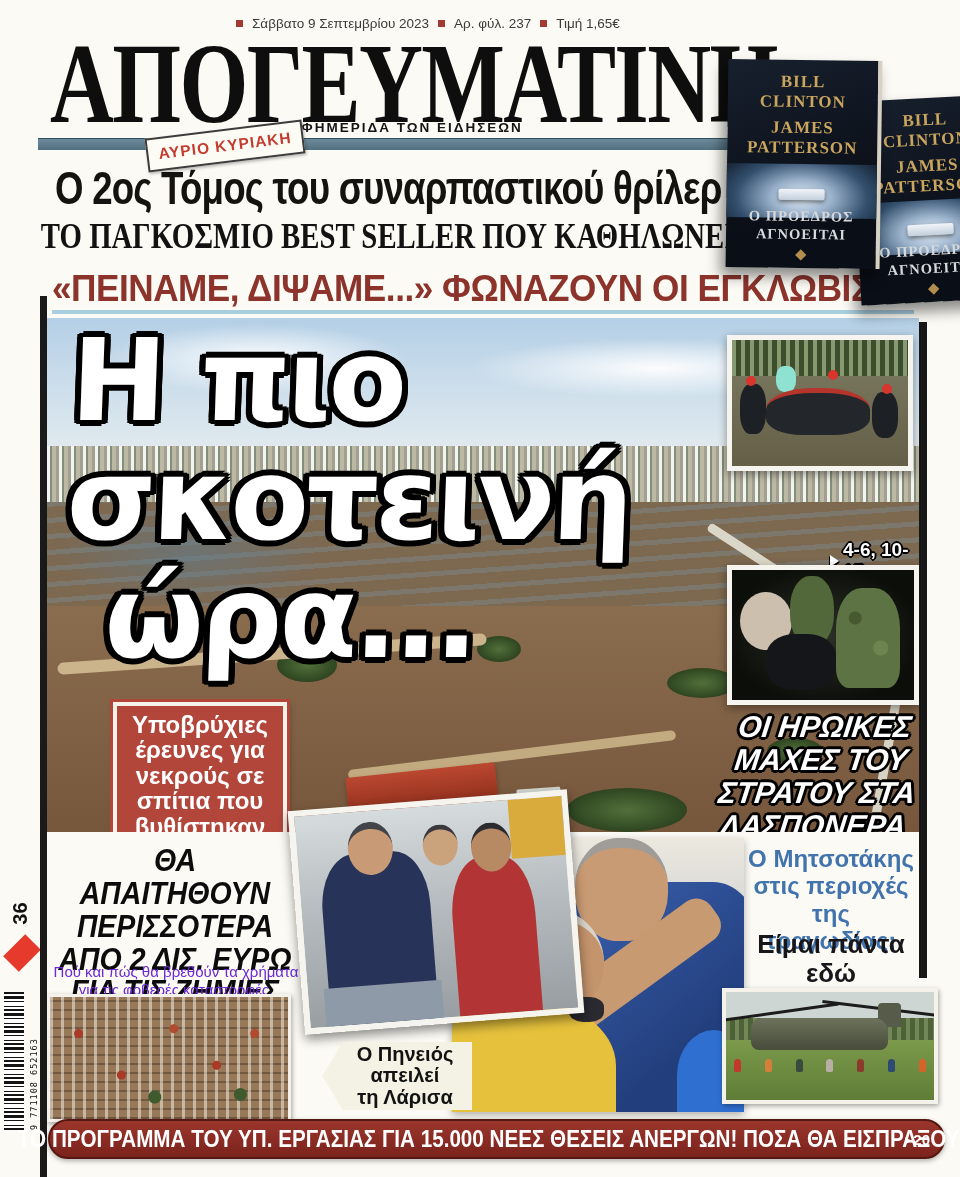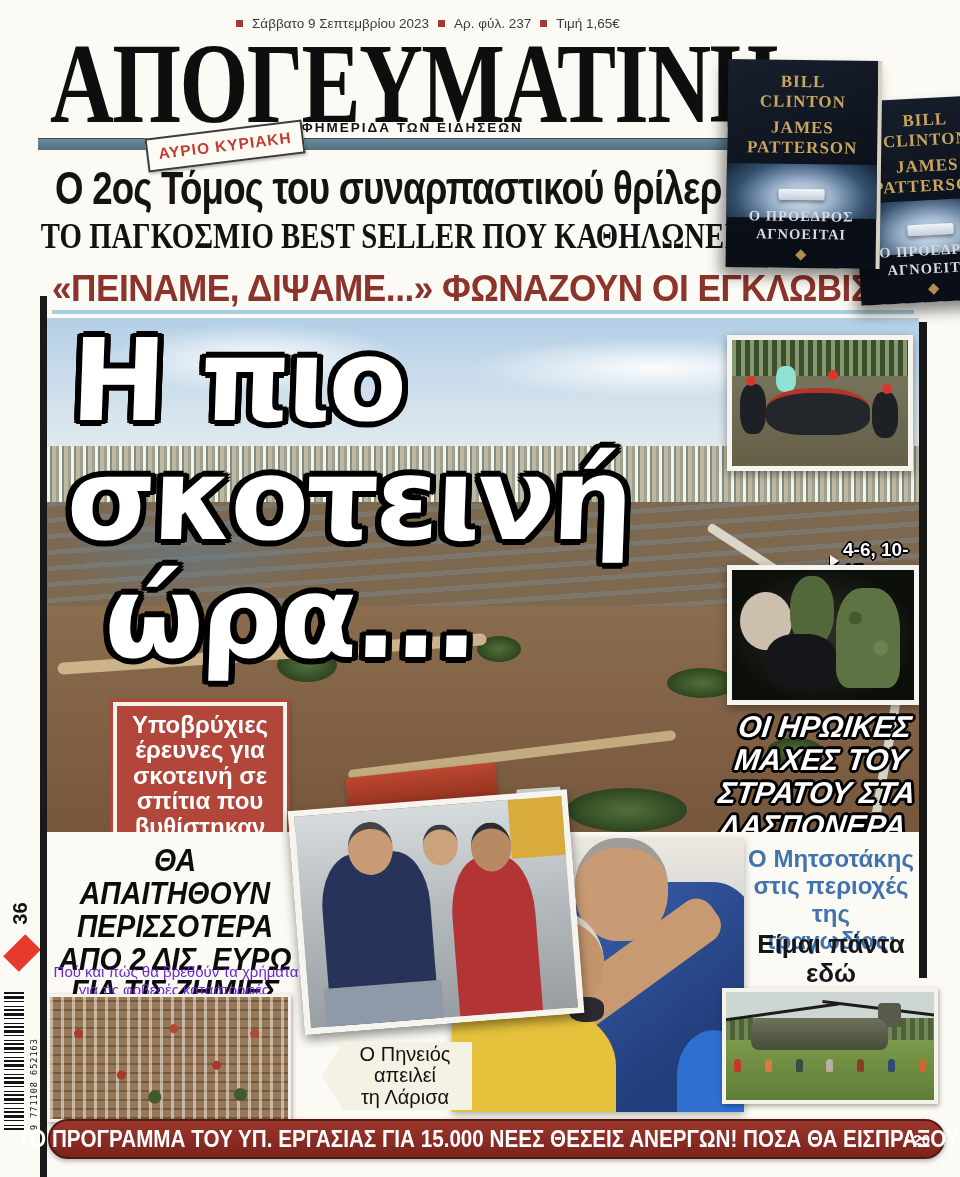--- a/index.html
+++ b/index.html
@@ -169,21 +169,21 @@
   .hp-pmhead{right:26%;top:0;width:32%;height:34%;background:#c99b74;border-radius:46%;border-top:10px solid #a09d98;}
   .hp-elderhead{left:16%;top:26%;width:36%;height:36%;background:#c4946c;border-radius:50%;border-top:9px solid #d9d4ca;}
   .hp-yellow{left:0;bottom:0;width:56%;height:42%;background:#e6c23c;border-radius:30% 60% 0 0;}
   .hp-arm{right:4%;top:38%;width:64%;height:17%;background:#c79a72;transform:rotate(-36deg);border-radius:18px;}
   .hp-glove{right:0;bottom:0;width:23%;height:30%;background:#2f6fd0;border-radius:55% 45% 0 0;}
   .hp-watch{left:40%;top:58%;width:12%;height:9%;background:#2a2a30;border-radius:40%;}
 
   .riverlabel{left:322px;top:1042px;width:150px;height:68px;background:#f4f2e4;z-index:5;
     clip-path:polygon(0 50%,14% 0,100% 0,100% 100%,14% 100%);
     display:flex;align-items:center;justify-content:center;text-align:center;
-    font-size:20px;font-weight:400;color:#121212;line-height:1.08;padding-left:16px;box-sizing:border-box;}
+    font-size:20px;font-weight:700;color:#121212;line-height:1.08;padding-left:16px;box-sizing:border-box;}
 
   .pmkicker{left:742px;top:845px;width:178px;text-align:center;font-size:24px;font-weight:800;
     color:#4173ad;line-height:1.14;}
   .pmquote{left:736px;top:930px;width:190px;text-align:center;font-size:26px;font-weight:800;
     color:#17171b;line-height:1.12;}
 
   .heliphoto{left:722px;top:988px;width:208px;height:108px;border:4px solid #f4f2ea;
     box-shadow:1px 2px 5px rgba(0,0,0,.35);background:#cdd6d2;overflow:hidden;z-index:3;}
   .he-trees{left:0;top:24%;right:0;height:20%;background:#4e6238;
     background-image:repeating-linear-gradient(90deg,rgba(150,170,120,.5) 0 4px,transparent 4px 9px);}
@@ -311,21 +311,21 @@
       <div class="h-line l3 stroke5">ώρα...</div>
     </div>
 
     <div class="abs pageref">
       <span class="tri"></span>
       <span class="stroke2">4-6, 10-17</span>
     </div>
 
     <div class="abs rescuebox ml">Υποβρύχιες
 έρευνες για
-σκοτεινή σε
+νεκρούς σε
 σπίτια που
 βυθίστηκαν</div>
 
     <div class="abs inset boatphoto">
       <div class="abs bp-trees"></div>
       <div class="abs bp-water"></div>
       <div class="abs bp-cyan"></div>
       <div class="abs bp-boat"></div>
       <div class="abs bp-fig" style="left:8px;top:44px;width:26px;height:50px;"></div>
       <div class="abs bp-fig" style="right:10px;top:52px;width:26px;height:46px;"></div>

